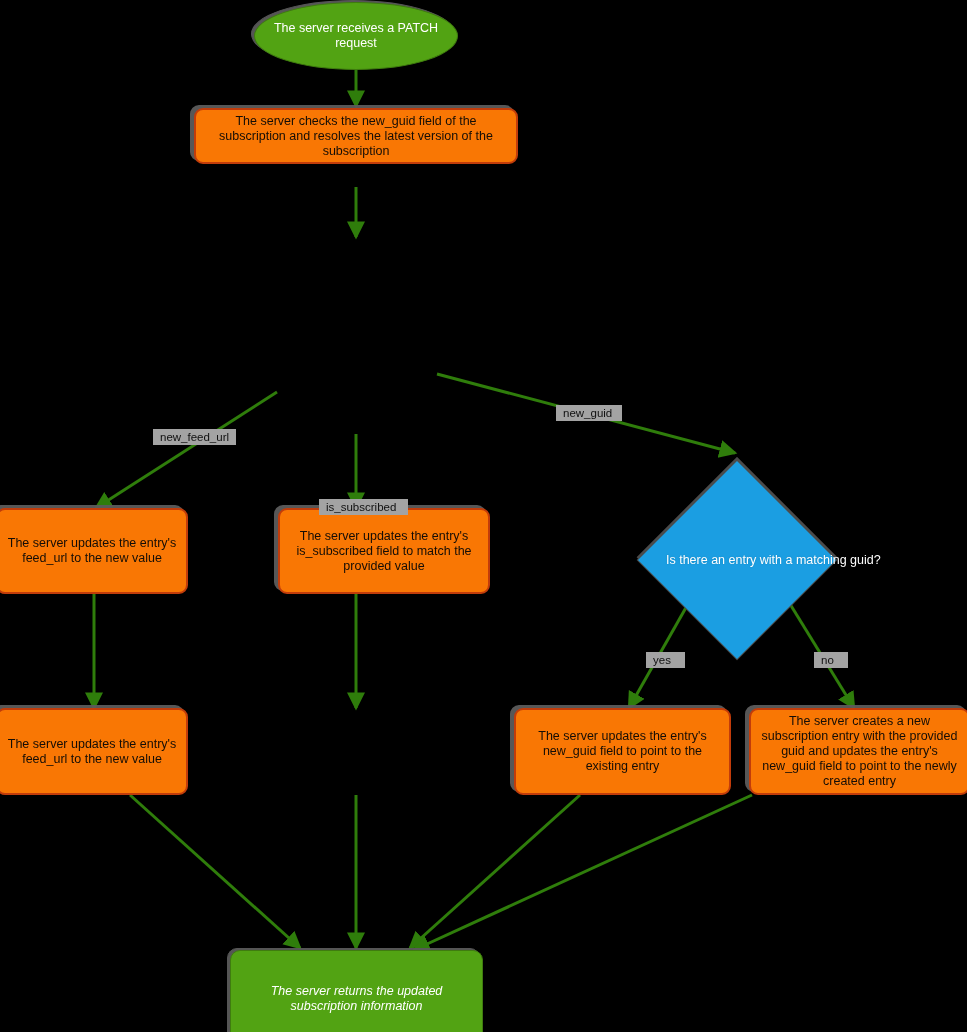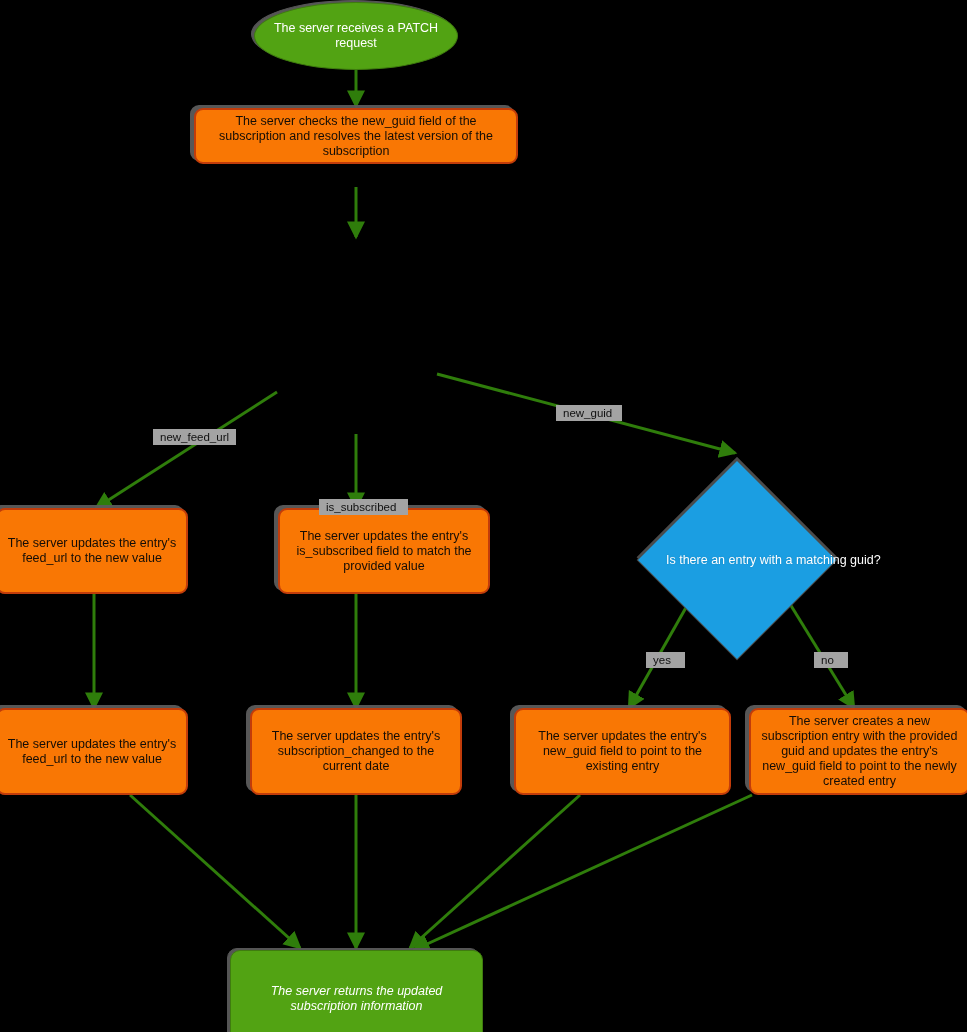--- a/index.html
+++ b/index.html
@@ -168,23 +168,20 @@
   </div>
 
   <div class="edge-label" style="left:646px; top:652px; width:25px;">yes</div>
 
   <div class="edge-label" style="left:814px; top:652px; width:20px;">no</div>
 
   <div class="node process" style="left:-4px; top:708px; width:192px; height:87px;">
     <div class="label">The server updates the entry's feed_url to the new value</div>
   </div>
 
-  <div class="node process" style="left:250px; top:708px; width:212px; height:87px;">
-    <div class="label">The server updates the entry's subscription_changed to the current date</div>
-  </div>
 
   <div class="node process" style="left:514px; top:708px; width:217px; height:87px;">
     <div class="label">The server updates the entry's new_guid field to point to the existing entry</div>
   </div>
 
   <div class="node process" style="left:749px; top:708px; width:221px; height:87px;">
     <div class="label">The server creates a new subscription entry with the provided guid and updates the entry's new_guid field to point to the newly created entry</div>
   </div>
 
   <div class="node terminal rounded" style="left:230px; top:950px; width:253px; height:98px;font-style:italic;">

